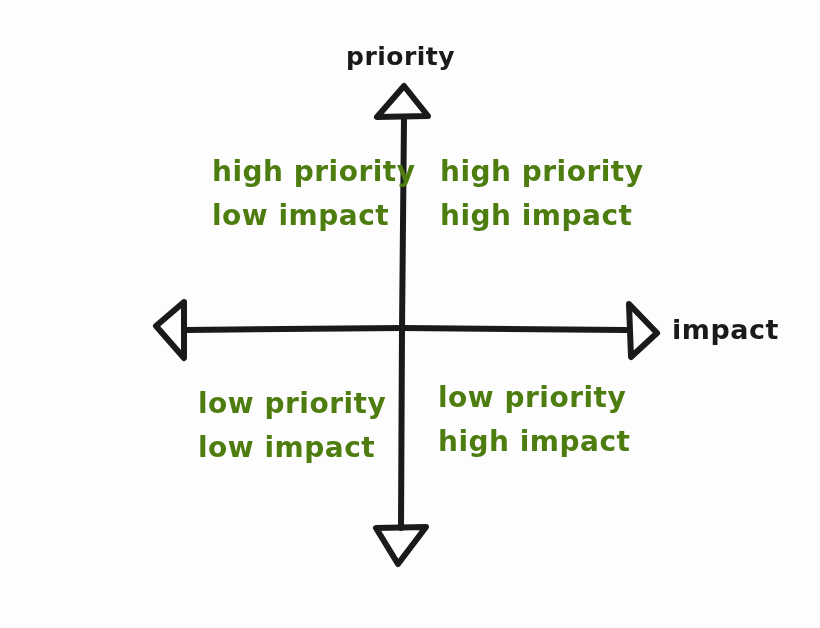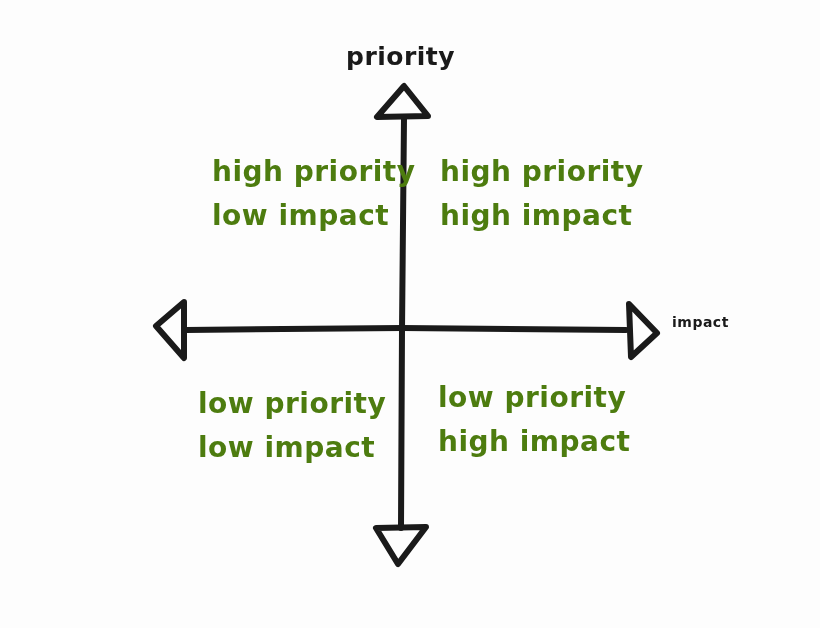--- a/index.html
+++ b/index.html
@@ -29,21 +29,21 @@
       font-family: "DejaVu Sans", sans-serif;
       color: #1a1a1a;
       font-weight: bold;
       white-space: nowrap;
       letter-spacing: 0.5px;
     }
     .axis-label {
       font-size: 25px;
     }
     .axis-label.small {
-      font-size: 14px;
+      font-size: 27px;
     }
     .quadrant {
       position: absolute;
       font-family: "DejaVu Sans", sans-serif;
       color: #4d7c0f;
       font-weight: bold;
       font-size: 28px;
       line-height: 44px;
       letter-spacing: 0.5px;
       white-space: nowrap;

